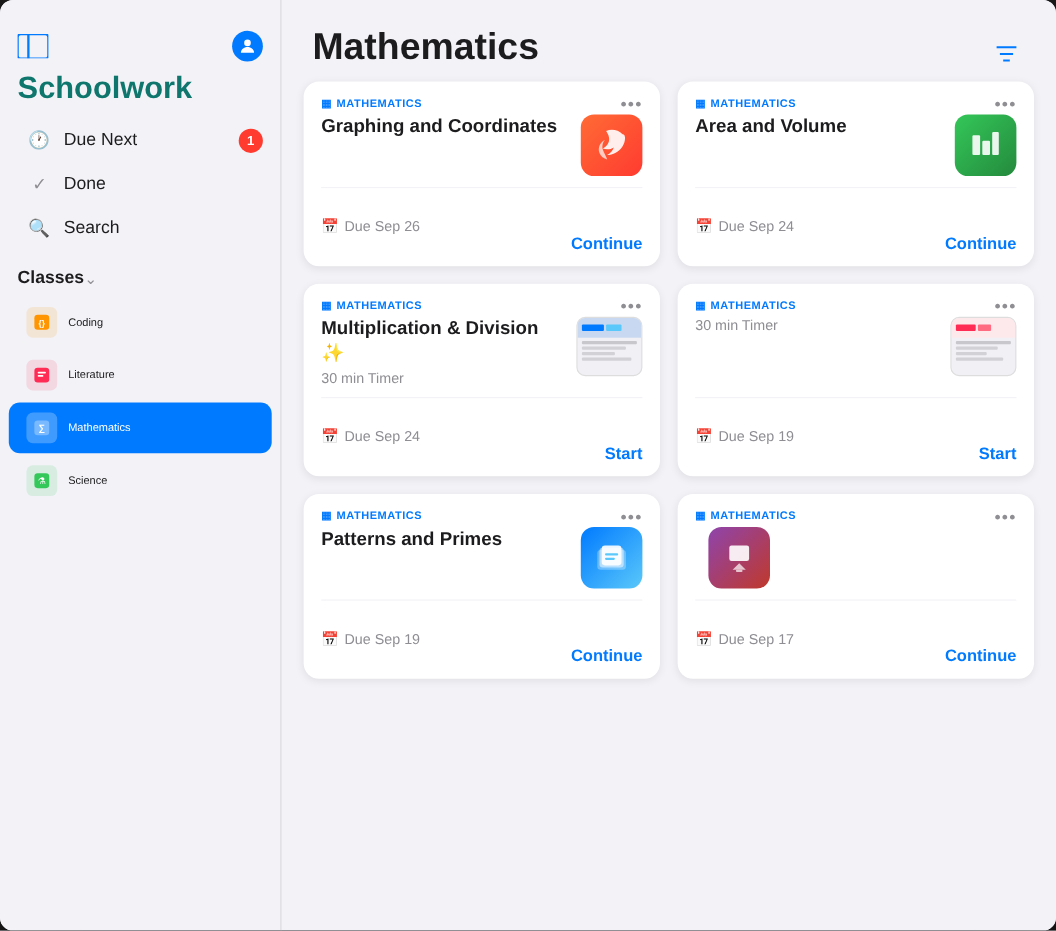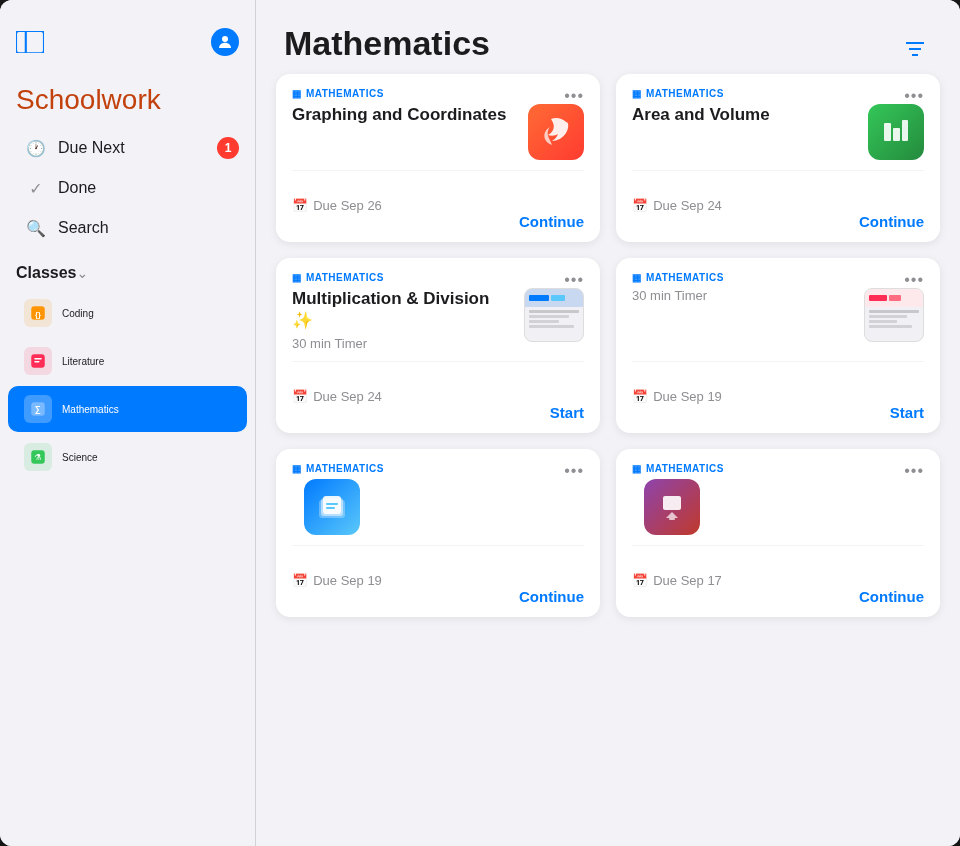--- a/index.html
+++ b/index.html
@@ -42,24 +42,23 @@
       width: 28px;
       height: 28px;
       display: flex;
       align-items: center;
       justify-content: center;
       cursor: pointer;
       color: #007aff;
     }
     .sidebar-title {
       font-size: 28px;
-      font-weight: 400;
-      color: #c2410c;
+      font-weight: 700;
+      color: #0f766e;
       padding: 4px 16px 12px 16px;
-      margin-top: 20px;
     }
     .sidebar-nav-item {
       display: flex;
       align-items: center;
       padding: 8px 16px;
       cursor: pointer;
       border-radius: 8px;
       margin: 0 8px;
       position: relative;
     }
@@ -536,20 +535,23 @@
 
       <div class="card">
         <div class="card-top">
           <div class="card-subject-badge">
             <span style="color:#007aff;">▦</span>
             <span>MATHEMATICS</span>
           </div>
           <span class="card-more-btn">•••</span>
         </div>
         <div class="card-body">
+          <div class="card-info">
+            <div class="card-title">Patterns and Primes</div>
+          </div>
           <div class="card-app-icon files-icon">
             <svg width="34" height="34" viewBox="0 0 34 34">
               <rect x="4" y="10" width="26" height="18" rx="3" fill="white" opacity="0.3"></rect>
               <rect x="6" y="8" width="22" height="18" rx="3" fill="white" opacity="0.5"></rect>
               <rect x="8" y="6" width="18" height="18" rx="3" fill="white" opacity="0.9"></rect>
               <rect x="11" y="13" width="12" height="2" rx="1" fill="#5ac8fa"></rect>
               <rect x="11" y="17" width="9" height="2" rx="1" fill="#5ac8fa"></rect>
             </svg>
           </div>
         </div>

